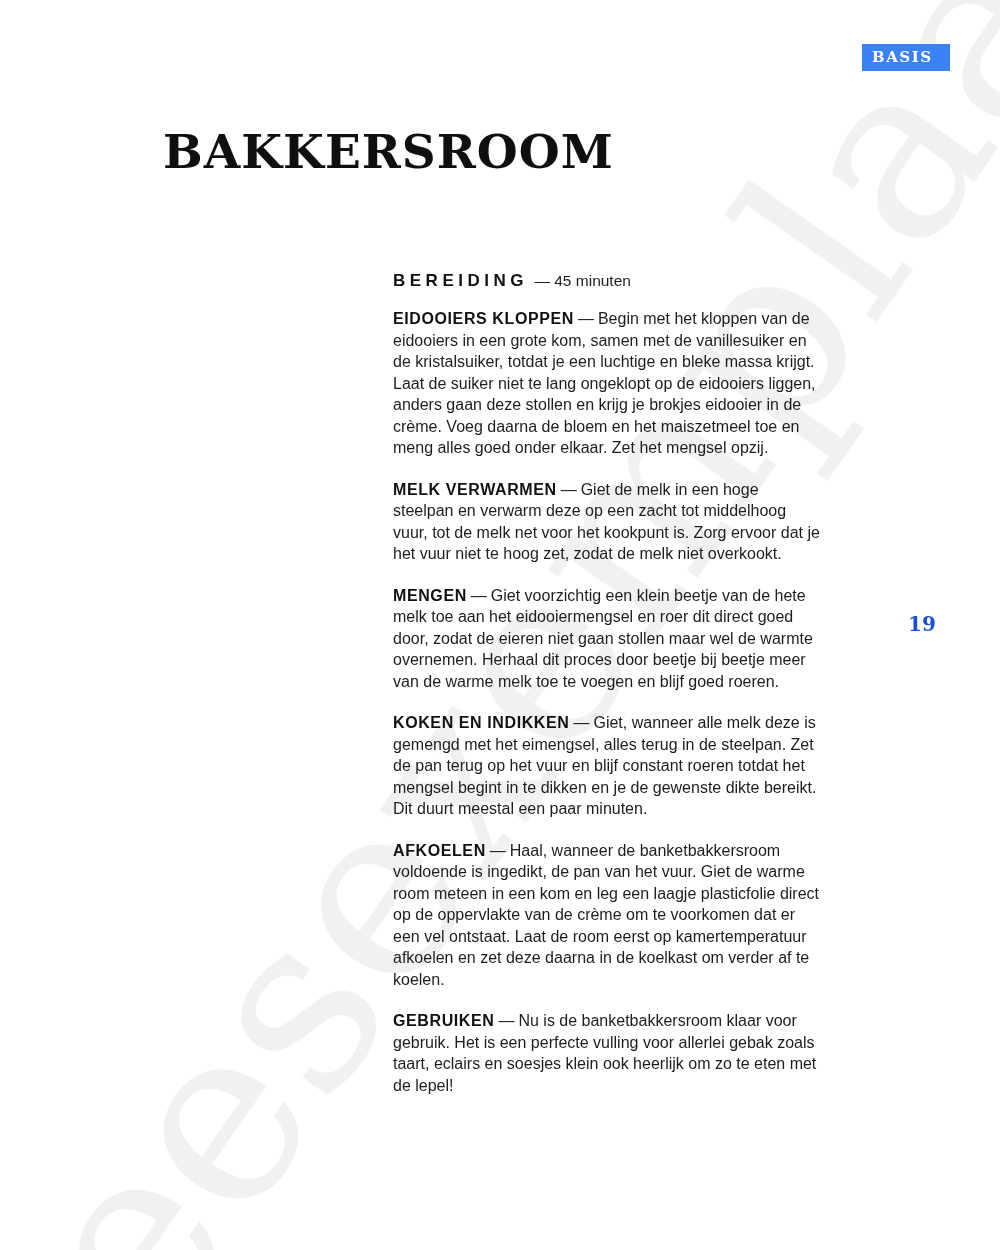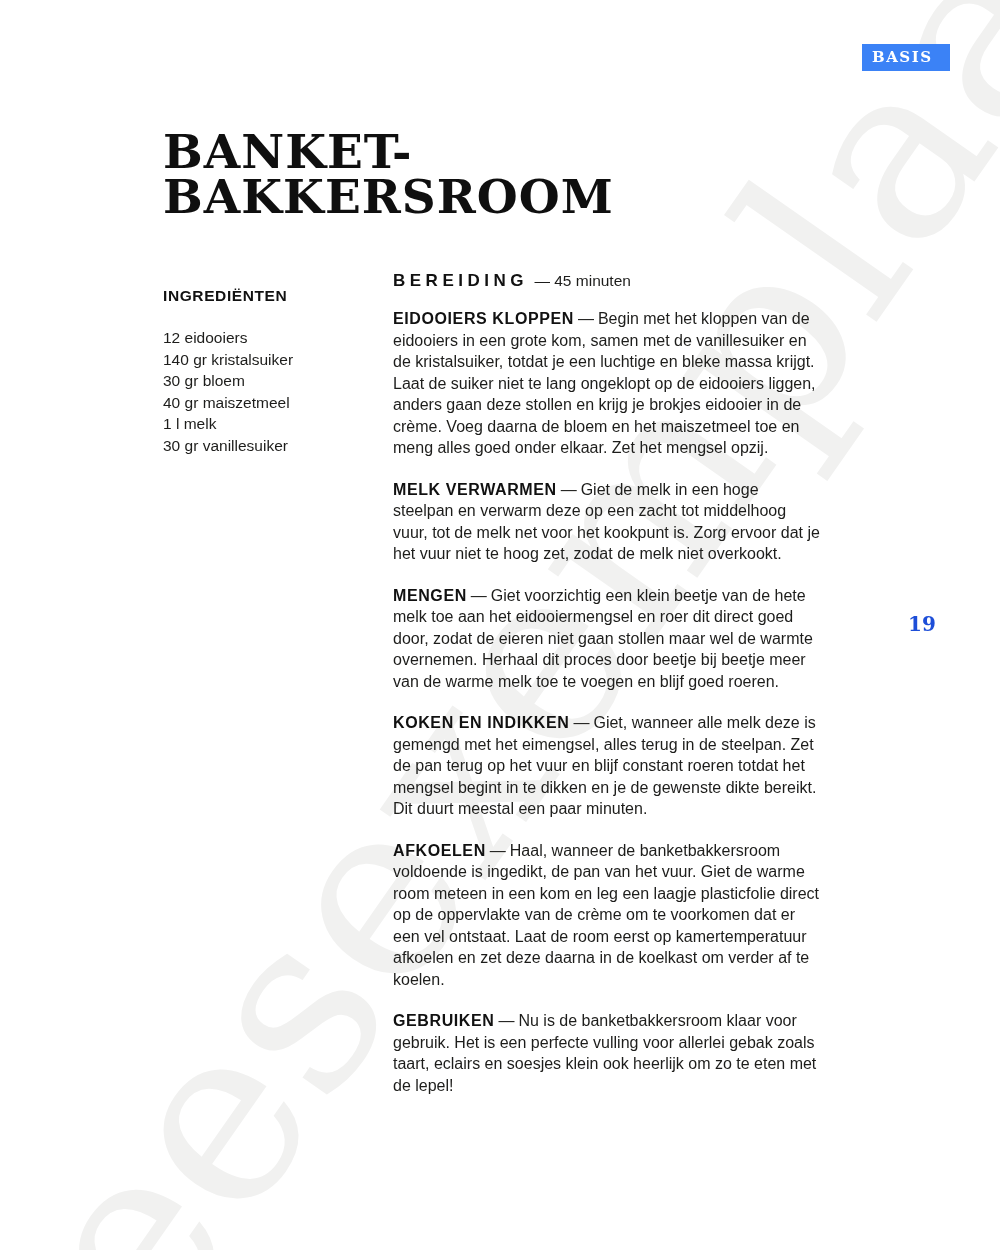--- a/index.html
+++ b/index.html
@@ -150,35 +150,23 @@
 
   <div class="watermark">Leesexemplaar</div>
 
   <div class="content">
 
     <div class="badge">BASIS</div>
 
     <div class="pagenum">19</div>
 
     <h1 class="title">
-      <span class="tline">BANKET-</span>
       <span class="tline">BAKKERSROOM</span>
     </h1>
 
-    <aside class="ingredients">
-      <h2>INGREDIËNTEN</h2>
-      <ul>
-        <li>12 eidooiers</li>
-        <li>140 gr kristalsuiker</li>
-        <li>30 gr bloem</li>
-        <li>40 gr maiszetmeel</li>
-        <li>1 l melk</li>
-        <li>30 gr vanillesuiker</li>
-      </ul>
-    </aside>
 
     <section class="preparation">
       <div class="prep-header">
         <span class="prep-heading">BEREIDING</span>
         <span class="prep-duration">— 45 minuten</span>
       </div>
 
       <p class="step">
         <span class="step-label">EIDOOIERS KLOPPEN</span><span class="sep">—</span><span class="step-text">Begin met het kloppen van de eidooiers in een grote kom, samen met de vanillesuiker en de kristalsuiker, totdat je een luchtige en bleke massa krijgt. Laat de suiker niet te lang ongeklopt op de eidooiers liggen, anders gaan deze stollen en krijg je brokjes eidooier in de crème. Voeg daarna de bloem en het maiszetmeel toe en meng alles goed onder elkaar. Zet het mengsel opzij.</span>
       </p>

